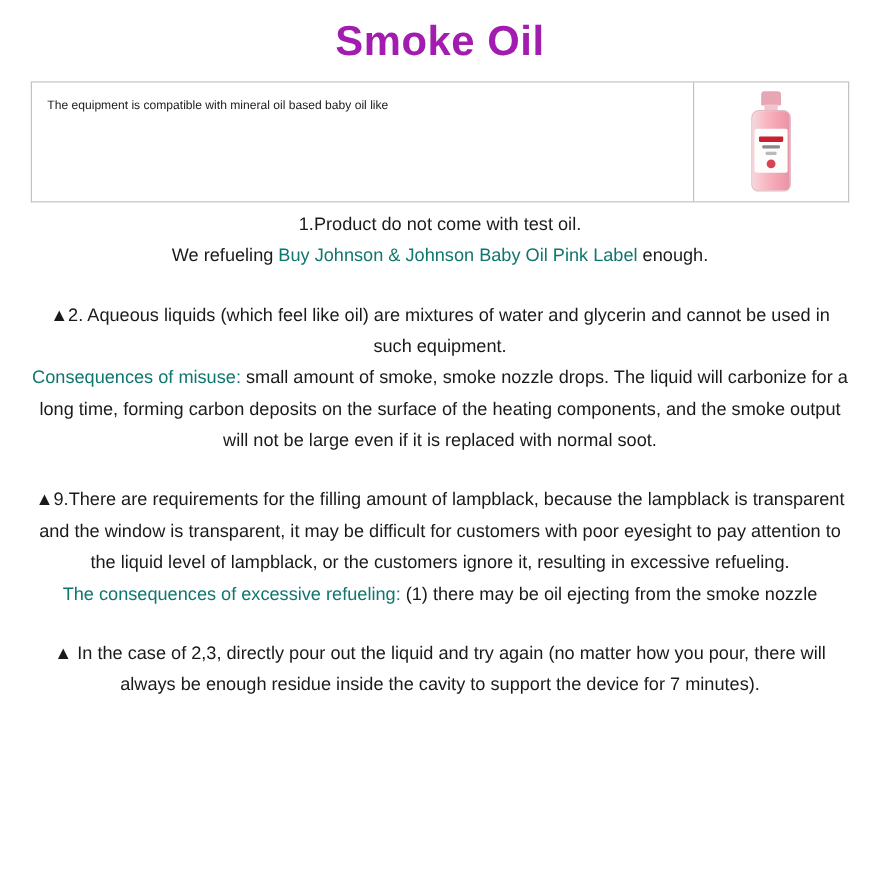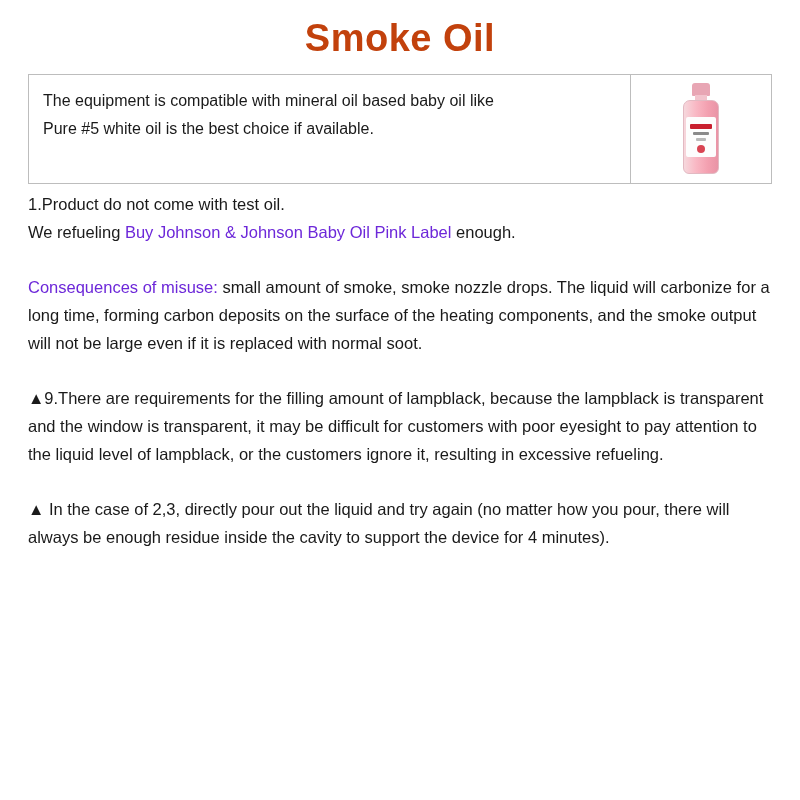--- a/index.html
+++ b/index.html
@@ -16,38 +16,38 @@
   }
   .page {
     position: relative;
     width: 800px;
     height: 800px;
     box-sizing: border-box;
     padding: 0 28px;
   }
   .title {
     text-align: center;
-    color: #c2410c;
+    color: #a21caf;
     font-size: 38px;
     font-weight: bold;
     letter-spacing: 0.5px;
     margin: 18px 0 14px 0;
     line-height: 1.1;
   }
   .callout {
     display: flex;
     border: 1px solid #bdbdbd;
     box-sizing: border-box;
     margin: 0 0 6px 0;
     min-height: 110px;
   }
   .callout-text {
     flex: 1 1 auto;
     padding: 12px 10px 10px 14px;
-    font-size: 16px;
+    font-size: 11px;
     line-height: 1.75;
     color: #1a1a1a;
   }
   .callout-img {
     width: 140px;
     border-left: 1px solid #bdbdbd;
     display: flex;
     align-items: center;
     justify-content: center;
   }
@@ -117,42 +117,42 @@
     margin: 4px auto 0 auto;
     width: 8px;
     height: 8px;
     background: #d94452;
     border-radius: 50%;
   }
   .body-text {
     font-size: 16.5px;
     line-height: 1.72;
     color: #1a1a1a;
+    text-align: center;
   }
   .para {
     margin: 0 0 0 0;
   }
   .spacer {
     height: 26px;
   }
   .red {
-    color: #6d28d9;
+    color: #0f766e;
   }
 </style>
 </head>
 <body>
 
 <div class="page">
 
   <div class="title">Smoke Oil</div>
 
   <div class="callout">
     <div class="callout-text">
       <div>The equipment is compatible with mineral oil based baby oil like</div>
-      <div>Pure #5 white oil is the best choice if available.</div>
     </div>
     <div class="callout-img">
       <div class="bottle">
         <div class="cap"></div>
         <div class="neck"></div>
         <div class="body">
           <div class="label">
             <div class="ln1"></div>
             <div class="ln2"></div>
             <div class="ln3"></div>
@@ -168,31 +168,35 @@
     <div class="para">
       <div>1.Product do not come with test oil.</div>
       <div>
         <span>We refueling </span><span class="red">Buy Johnson &amp; Johnson Baby Oil Pink Label</span><span> enough.</span>
       </div>
     </div>
 
     <div class="spacer"></div>
 
     <div class="para">
+      <div>▲2. Aqueous liquids (which feel like oil) are mixtures of water and glycerin and cannot be used in such equipment.</div>
       <div>
         <span class="red">Consequences of misuse:</span><span> small amount of smoke, smoke nozzle drops. The liquid will carbonize for a long time, forming carbon deposits on the surface of the heating components, and the smoke output will not be large even if it is replaced with normal soot.</span>
       </div>
     </div>
 
     <div class="spacer"></div>
 
     <div class="para">
       <div>▲9.There are requirements for the filling amount of lampblack, because the lampblack is transparent and the window is transparent, it may be difficult for customers with poor eyesight to pay attention to the liquid level of lampblack, or the customers ignore it, resulting in excessive refueling.</div>
+      <div>
+        <span class="red">The consequences of excessive refueling:</span><span> (1) there may be oil ejecting from the smoke nozzle</span>
+      </div>
     </div>
 
     <div class="spacer"></div>
 
     <div class="para">
-      <div>▲ In the case of 2,3, directly pour out the liquid and try again (no matter how you pour, there will always be enough residue inside the cavity to support the device for 4 minutes).</div>
+      <div>▲ In the case of 2,3, directly pour out the liquid and try again (no matter how you pour, there will always be enough residue inside the cavity to support the device for 7 minutes).</div>
     </div>
 
   </div>
 </div>
 
 </body></html>

